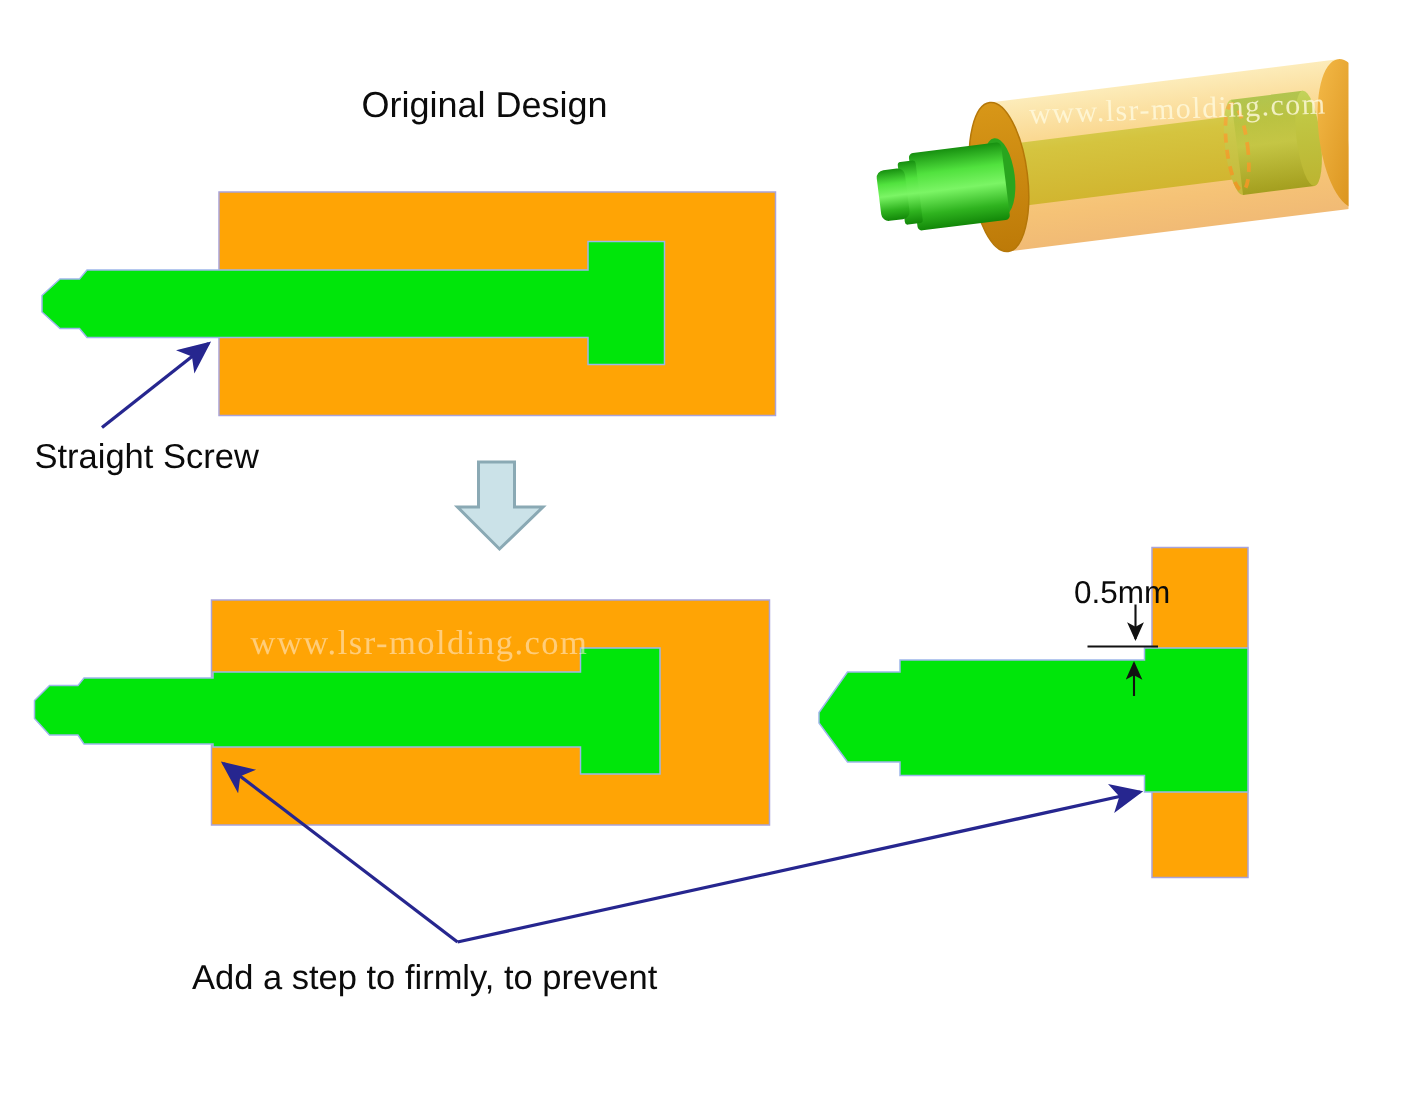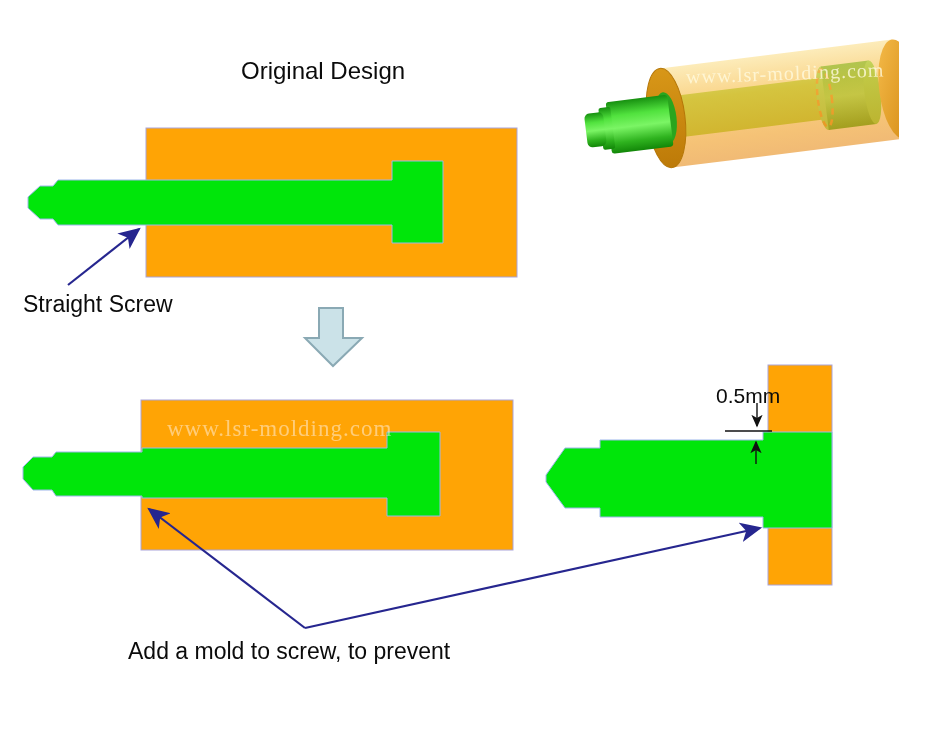--- a/index.html
+++ b/index.html
@@ -113,16 +113,16 @@
 
   <div class="txt label-straight">Straight Screw</div>
 
   <div class="txt label-dim">0.5mm</div>
 
   <div class="txt watermark wm-3d">www.lsr-molding.com</div>
 
   <div class="txt watermark wm-mold">www.lsr-molding.com</div>
 
   <div class="note">
-    <div>Add a mold to screw, to prevent</div>
+    <div>Add a step to firmly, to prevent</div>
   </div>
 
 </div>
 
 </body></html>

